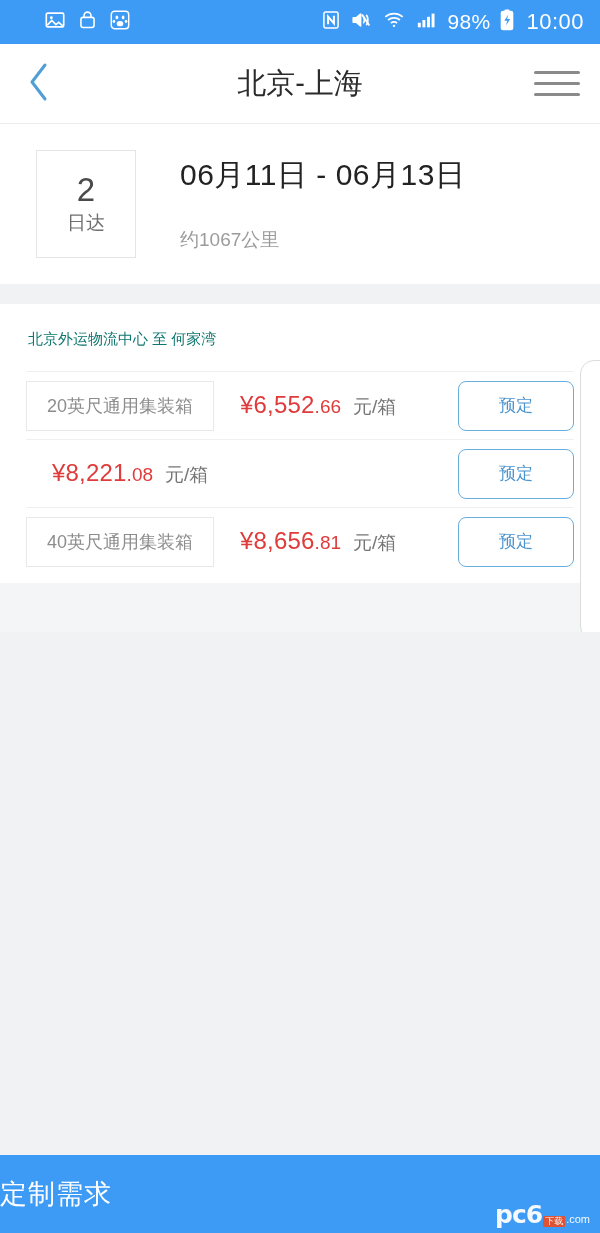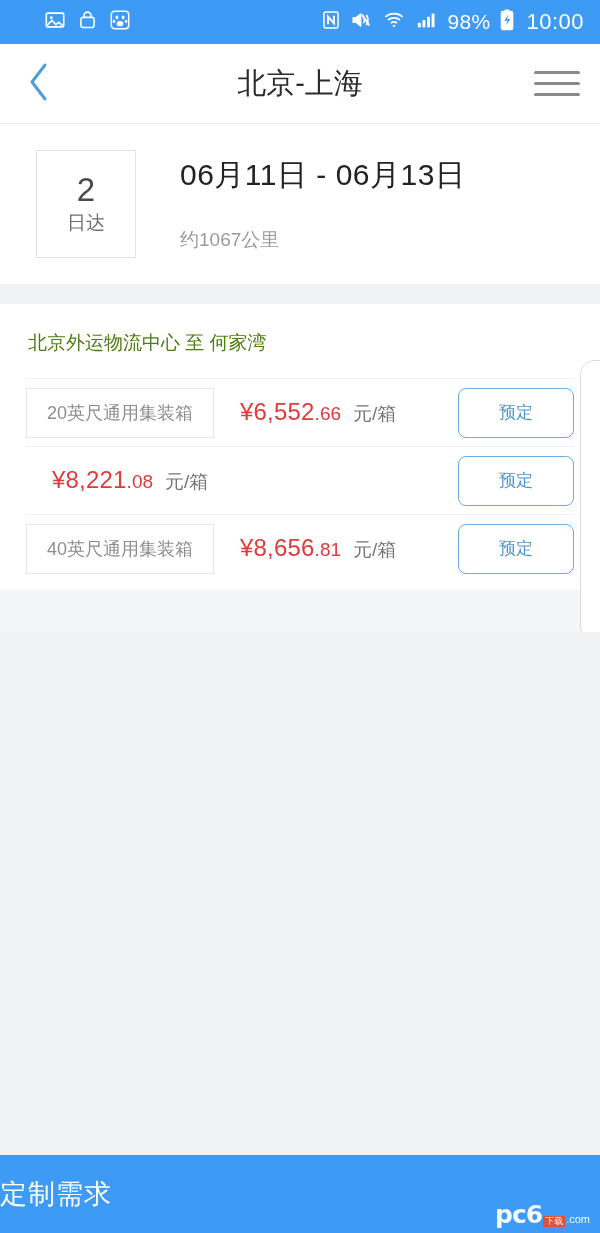--- a/index.html
+++ b/index.html
@@ -49,21 +49,21 @@
   .days-num { font-size:33px; color:#4a4a4a; line-height:1; }
   .days-label { font-size:19px; color:#6f6f6f; }
   .sum-right { margin-left:44px; display:flex; flex-direction:column; gap:31px; }
   .date-range { font-size:30px; color:#222; letter-spacing:.5px; }
   .distance { font-size:19px; color:#9b9b9b; }
 
   .gray-gap { height:20px; background:#f1f2f3; }
 
   
   .list-card { background:#fff; position:relative; padding-bottom:8px; }
-  .route { font-size:19px; color:#4d7c0f; padding:26px 8px 22px 28px; }
+  .route { font-size:15px; color:#0f766e; padding:26px 8px 22px 28px; }
   .peek-card {
     position:absolute; right:-14px; top:56px; width:34px; height:280px;
     border:1px solid #dcdcdc; border-radius:14px; background:#fff;
   }
   .row {
     display:flex; align-items:center; height:68px; margin:0 26px;
     border-top:1px solid #f0f0f0;
   }
   .row:first-of-type { border-top:none; }
   .ctype {

